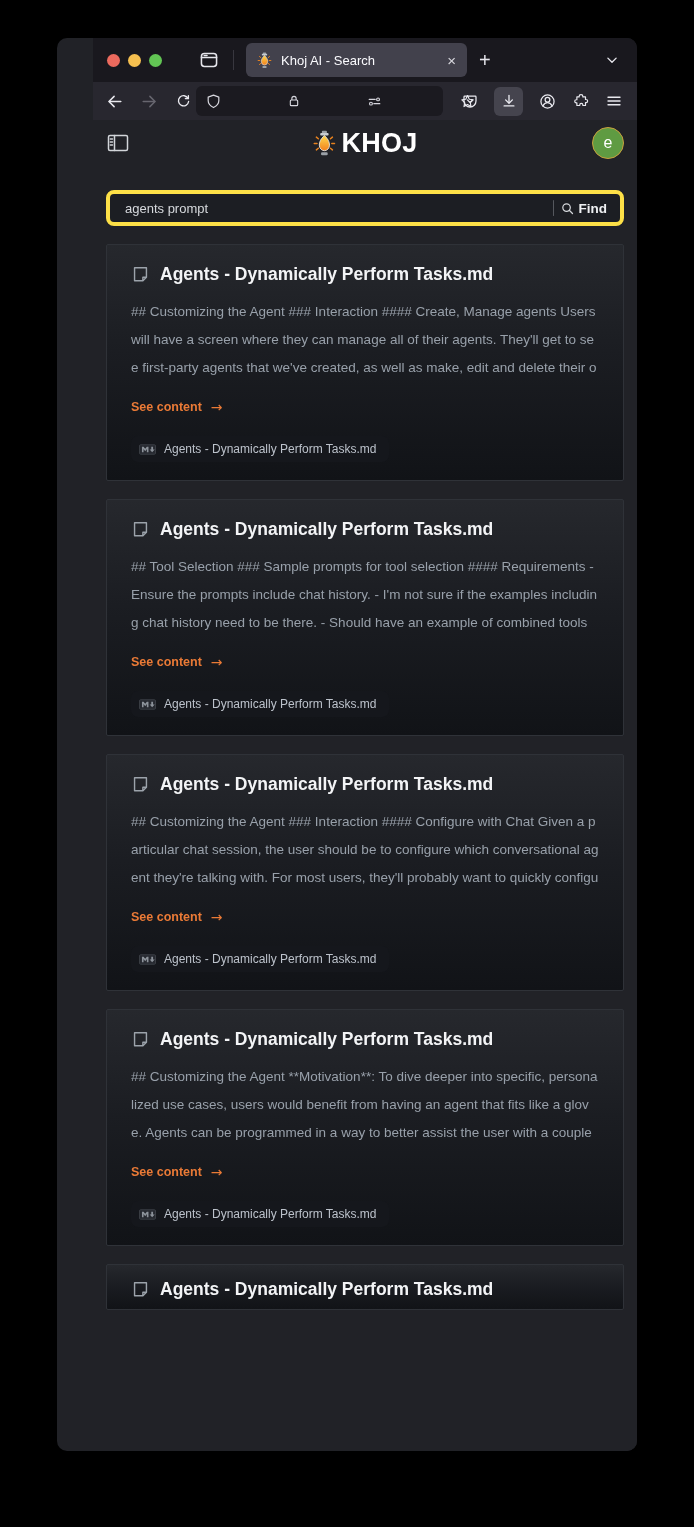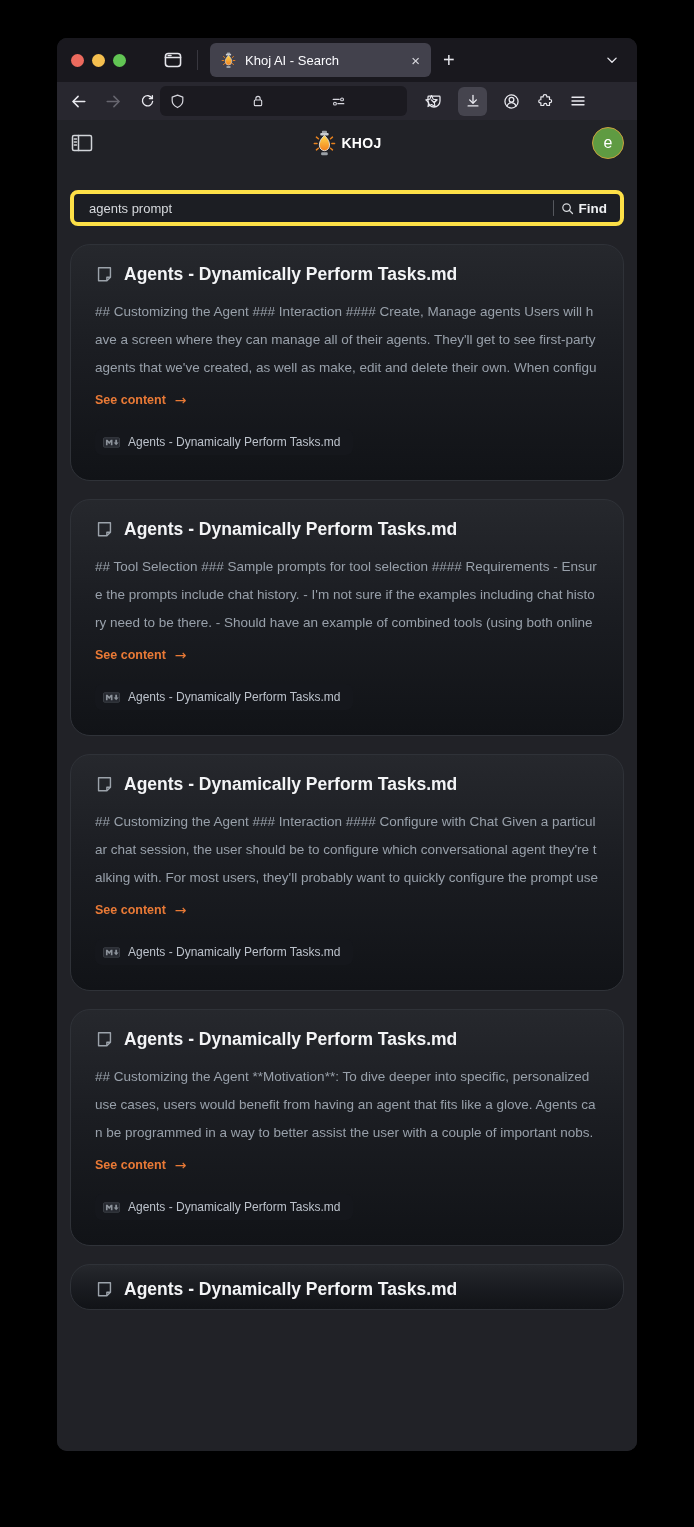--- a/index.html
+++ b/index.html
@@ -1,17 +1,17 @@
 <!DOCTYPE html>
 <html><head>
 <meta charset="utf-8">
 <style>
   * { margin:0; padding:0; box-sizing:border-box; }
   html,body { width:694px; height:1527px; background:#000; font-family:"Liberation Sans","DejaVu Sans",sans-serif; }
-  .window { position:absolute; left:57px; top:38px; width:580px; height:1413px; border-radius:10px; overflow:hidden; background:#212227; }
+  .window { position:absolute; left:57px; top:38px; width:580px; height:1413px; border-radius:10px; overflow:hidden; background:#212227;padding-left:36px; }
 
   
   .tabbar { height:44px; background:#19181e; display:flex; align-items:center; padding:0 10px 0 14px; }
   .traffic { display:flex; gap:8px; }
   .tl { width:13px; height:13px; border-radius:50%; }
   .ffview { margin-left:36px; color:#e6e6ec; display:flex; }
   .tab-divider { width:1px; height:20px; background:#38373f; margin-left:13px; }
   .tab { margin-left:12px; width:221px; height:34px; background:#42414c; border-radius:6px; display:flex; align-items:center; padding:0 11px; }
   .tab-title { margin-left:9px; font-size:13px; color:#fbfbfe; white-space:nowrap; overflow:hidden; }
   .tab-close { margin-left:auto; color:#d8d8de; font-size:15px; line-height:1; cursor:default; }
@@ -30,39 +30,39 @@
   .star { margin-left:4px; color:#e9e9ef; display:flex; }
   .right-icons { display:flex; align-items:center; margin-left:18px; gap:15px; }
   .ric { color:#e9e9ef; display:flex; }
   .dl-wrap { width:29px; height:29px; background:#45444e; border-radius:6px; display:flex; align-items:center; justify-content:center; }
 
   
   .app { padding:0 13px; background:#212227; height:1331px; }
   .app-header { position:relative; display:flex; align-items:center; height:36px; padding-top:10px; }
   .sidebar-toggle { color:#d2d5d9; display:flex; }
   .logo { position:absolute; left:50%; transform:translateX(-50%); display:flex; align-items:center; gap:5px; }
-  .logo-text { font-size:14px; font-weight:800; color:#fff; letter-spacing:.3px; }
+  .logo-text { font-size:27px; font-weight:800; color:#fff; letter-spacing:.3px; }
   .avatar { margin-left:auto; width:32px; height:32px; border-radius:50%; background:#5f9b42; border:1.5px solid #c9a03d; color:#fff; font-size:16px; display:flex; align-items:center; justify-content:center; }
 
   .searchbar { margin-top:34px; height:36px; background:#1c1e23; border:4px solid #fde047; border-radius:8px; display:flex; align-items:center; padding:0 13px 0 15px; }
   .searchbar input { flex:1; background:transparent; border:0; outline:0; color:#d6d9dd; font-size:13px; font-family:inherit; }
   .findbtn { display:flex; align-items:center; gap:4px; }
   .find-sep { width:1px; height:16px; background:#55585e; border-radius:1px; margin-right:2px; }
   .find-label { font-size:13.5px; font-weight:600; color:#eef0f2; }
   .mag { color:#d3d6da; display:flex; }
 
   .results { margin-top:18px; display:flex; flex-direction:column; gap:18px; }
-  .result-card { height:237px; border:1px solid #2f3238; border-radius:20px; padding:19px 24px 20px;
+  .result-card { height:237px; border:1px solid #2f3238; border-radius:2px; padding:19px 24px 20px;
     background:linear-gradient(180deg,#26282d 0%,#1b1d22 45%,#111317 100%); overflow:hidden; }
   .card-title-row { display:flex; align-items:center; gap:10px; }
   .note-ic { color:#9ca3ab; display:flex; flex:none; }
   .card-title { font-size:17.5px; font-weight:700; color:#f3f4f6; white-space:nowrap; overflow:hidden; }
   .snippet { margin-top:13px; font-size:13.5px; line-height:28px; color:#98a0aa; word-break:break-all;
     display:-webkit-box; -webkit-line-clamp:4; -webkit-box-orient:vertical; overflow:hidden; max-height:78px; }
-  .see-content { margin-top:16px; display:inline-flex; align-items:center; gap:9px; color:#ea7a36; font-size:12.5px; font-weight:700; cursor:pointer; }
+  .see-content { margin-top:23px; display:inline-flex; align-items:center; gap:9px; color:#ea7a36; font-size:12.5px; font-weight:700; cursor:pointer; }
   .see-arrow { font-family:"DejaVu Sans",sans-serif; font-weight:400; font-size:14px; }
   .chip-row { margin-top:21px; }
   .chip { display:inline-flex; align-items:center; gap:8px; background:#15171c; border-radius:7px; padding:6px 12px 6px 8px; font-size:12px; color:#bcc2cb; }
   .md-ic { display:flex; }
   .result-card.clipped { height:46px; padding-top:14px; }
 
   svg { display:block; }
 </style>
 </head>
 <body>

